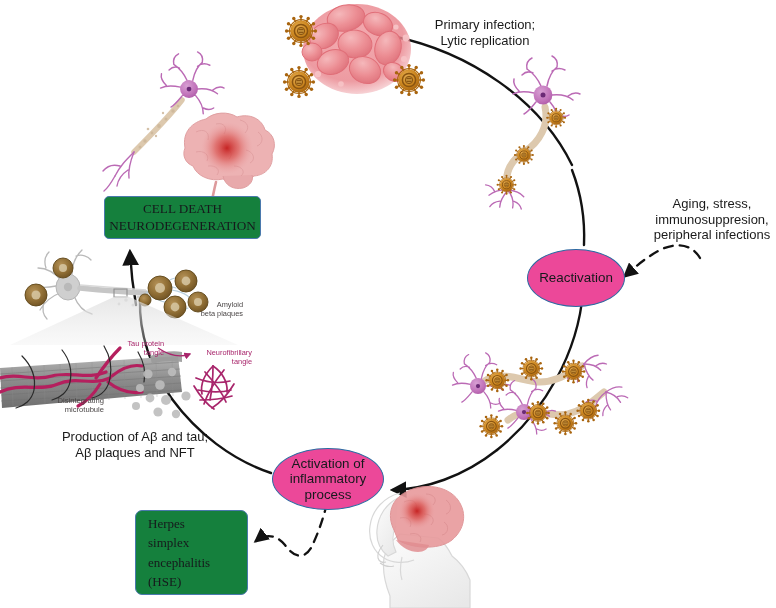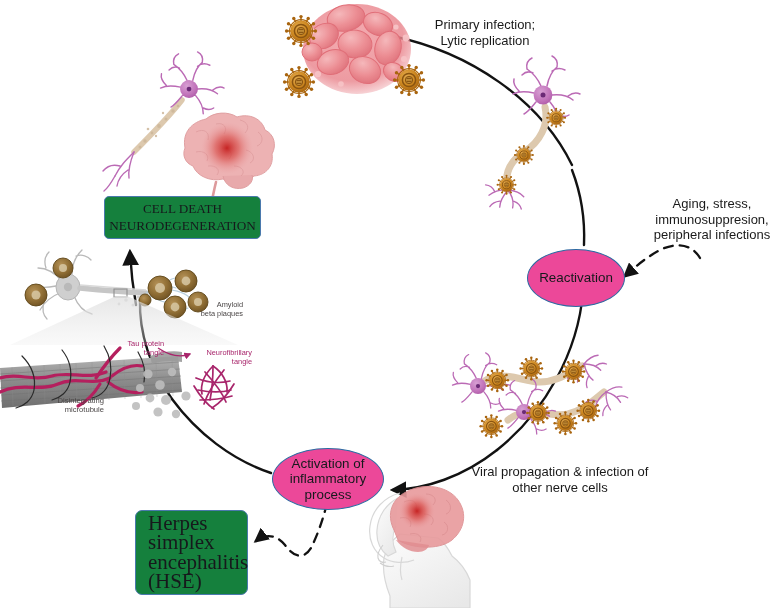--- a/index.html
+++ b/index.html
@@ -74,21 +74,21 @@
     line-height: 16.5px;
     color: #16191c;
     white-space: pre-line;
     font-family: Liberation Serif, serif;
   }
   .box-node.hse {
     border-radius: 7px;
     text-align: left;
     justify-content: flex-start;
     padding-left: 12px;
-    font-size: 21px;
+    font-size: 13px;
     line-height: 19.5px;
   }
 </style>
 </head>
 <body>
 
 <div id="stage">
 
   <svg id="artboard" viewBox="0 0 776 608" xmlns="http://www.w3.org/2000/svg">
     <defs>
@@ -504,23 +504,23 @@
 (HSE)</div>
 
   <div class="label" style="left:405px; top:17px; width:160px;">Primary infection;
 Lytic replication</div>
 
 
   <div class="label" style="left:648px; top:196px; width:128px;">Aging, stress,
 immunosuppresion,
 peripheral infections</div>
 
-  <div class="label" style="left:452px; top:464px; width:216px;">Viral propagation &amp; infection of
-other nerve cells</div>
-
+
+  <div class="label" style="left:40px; top:429px; width:190px;">Production of Aβ and tau;
+Aβ plaques and NFT</div>
 
   <div class="micro-label amy" style="left:181px; top:300px; width:62px;">Amyloid
 beta plaques</div>
 
   <div class="micro-label tau" style="left:100px; top:339px; width:64px;">Tau protein
 tangle</div>
 
   <div class="micro-label nft" style="left:180px; top:348px; width:72px;">Neurofibrillary
 tangle</div>
 

